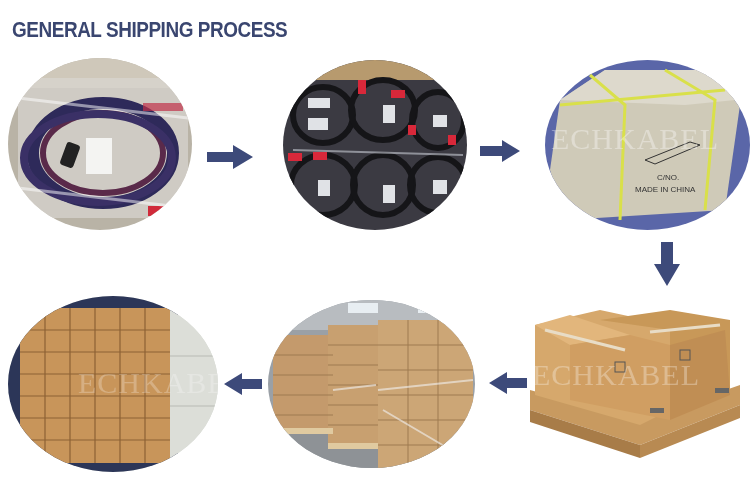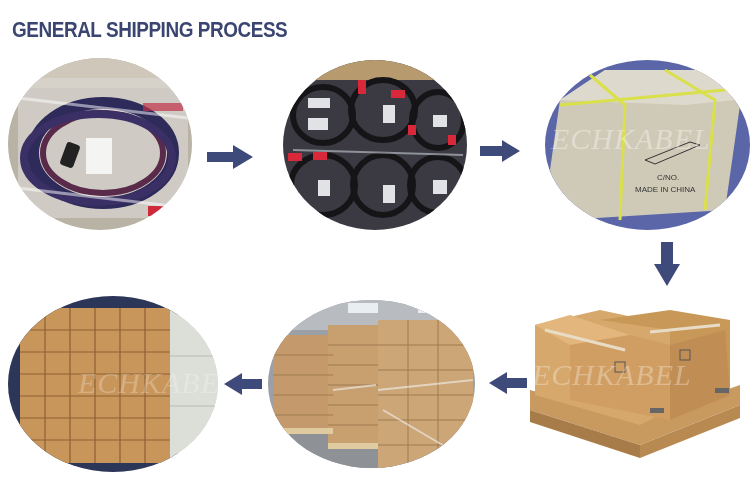--- a/index.html
+++ b/index.html
@@ -18,21 +18,21 @@
       position: absolute; border-radius: 50%; overflow: hidden;
     }
     .photo svg { width: 100%; height: 100%; display: block; }
 
     .arrow { position: absolute; }
     .arrow svg { display: block; width: 100%; height: 100%; }
 
     .watermark {
       position: absolute; font-family: "Liberation Serif", serif;
       font-size: 30px; color: rgba(255,255,255,0.35); letter-spacing: 1px;
-      white-space: nowrap; pointer-events: none; font-style: italic;
+      white-space: nowrap; pointer-events: none;
     }
   </style>
 </head>
 <body>
 
 <div class="title">GENERAL SHIPPING PROCESS</div>
 
 <div class="photo" style="left:8px; top:58px; width:184px; height:172px;">
   <svg viewBox="0 0 184 172" preserveAspectRatio="none">
     <rect width="184" height="172" fill="#b9b3a6"></rect>

